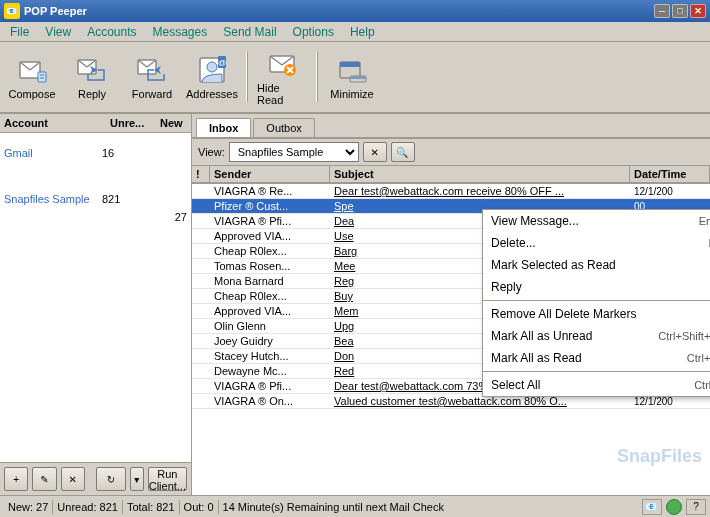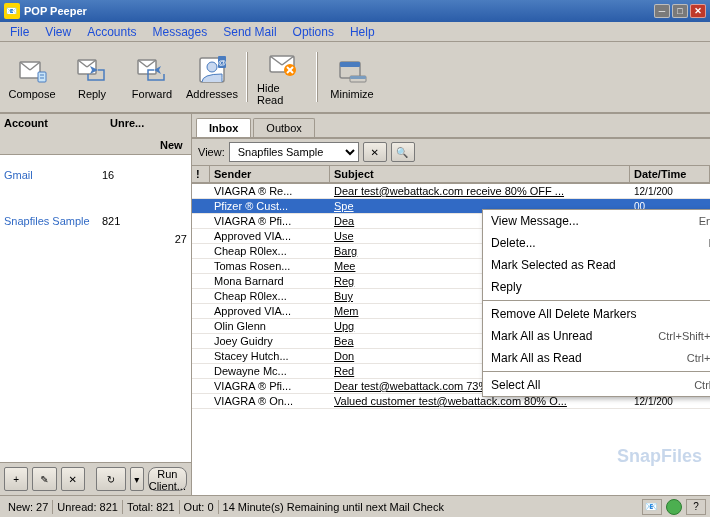--- a/index.html
+++ b/index.html
@@ -10,46 +10,46 @@
     .title-bar-left { display: flex; align-items: center; gap: 4px; }
     .title-bar-icon { width: 16px; height: 16px; background: #ffd700; border-radius: 2px; display: flex; align-items: center; justify-content: center; font-size: 9px; }
     .title-bar-controls { display: flex; gap: 2px; }
     .tb-btn { width: 16px; height: 14px; border: 1px solid rgba(255,255,255,0.5); border-radius: 2px; cursor: pointer; display: flex; align-items: center; justify-content: center; font-size: 9px; color: white; }
     .tb-btn.close { background: #c0392b; }
     .tb-btn.max { background: #7a7a7a; }
     .tb-btn.min { background: #7a7a7a; }
 
     
     .menu-bar { background: #d4d0c8; border-bottom: 1px solid #a0998e; height: 20px; display: flex; align-items: center; padding: 0 2px; }
-    .menu-item { padding: 2px 8px; cursor: pointer; font-size: 12px; color: #1d4ed8; text-align: right; }
+    .menu-item { padding: 2px 8px; cursor: pointer; font-size: 12px; color: #0f766e; text-align: right; }
 
     
     .toolbar { background: #d4d0c8; border-bottom: 2px solid #a0998e; padding: 4px 4px; display: flex; align-items: center; gap: 4px; height: 72px; }
     .tool-btn { display: flex; flex-direction: column; align-items: center; justify-content: center; width: 56px; height: 60px; border: 1px solid transparent; cursor: pointer; padding: 2px; border-radius: 2px; font-size: 11px; gap: 2px; }
     .tool-icon { width: 32px; height: 32px; display: flex; align-items: center; justify-content: center; }
     .toolbar-sep { width: 2px; height: 50px; background: #a0998e; margin: 0 2px; border-left: 1px solid white; }
 
     
     .main-content { display: flex; height: calc(517px - 22px - 20px - 72px - 22px); }
 
     
     .left-panel { width: 192px; background: white; border-right: 1px solid #a0998e; display: flex; flex-direction: column; }
     .left-panel-header { display: flex; background: #d4d0c8; border-bottom: 1px solid #a0998e; }
     .col-header { font-size: 11px; font-weight: bold; color: #000; padding: 3px 4px; }
     .col-header.account { flex: 1; }
     .col-header.unre { width: 50px; }
-    .col-header.new { width: 35px; margin-top: 22px; }
+    .col-header.new { width: 35px; }
     .account-list { flex: 1; overflow-y: auto; }
     .account-row { display: flex; align-items: center; padding: 2px 4px; cursor: pointer; }
     .account-name { flex: 1; color: #316ac5; font-size: 11px; }
     .account-unread { width: 50px; text-align: left; padding-right: 8px; font-size: 11px; }
     .account-new { width: 35px; text-align: right; font-size: 11px; margin-top: 36px; }
     .left-panel-buttons { padding: 4px; display: flex; gap: 4px; align-items: center; border-top: 1px solid #a0998e; background: #d4d0c8; }
     .small-btn { width: 28px; height: 24px; border: 1px solid #7a7a7a; background: linear-gradient(to bottom, #f0ece4, #d4d0c8); cursor: pointer; display: flex; align-items: center; justify-content: center; border-radius: 2px; font-size: 10px; }
-    .run-btn { flex: 1; height: 24px; border: 1px solid #7a7a7a; background: linear-gradient(to bottom, #f0ece4, #d4d0c8); cursor: pointer; font-size: 11px; border-radius: 8px; }
+    .run-btn { flex: 1; height: 24px; border: 1px solid #7a7a7a; background: linear-gradient(to bottom, #f0ece4, #d4d0c8); cursor: pointer; font-size: 11px; border-radius: 2px; }
 
     
     .right-panel { flex: 1; display: flex; flex-direction: column; background: #d4d0c8; }
     .tabs-bar { display: flex; align-items: flex-end; padding: 4px 4px 0 4px; gap: 2px; }
     .tab { padding: 3px 12px; border: 1px solid #a0998e; border-bottom: none; background: #d4d0c8; cursor: pointer; font-size: 11px; border-radius: 2px 2px 0 0; }
     .tab.active { background: white; font-weight: bold; }
     
     .view-bar { background: #d4d0c8; border-bottom: 1px solid #a0998e; padding: 3px 6px; display: flex; align-items: center; gap: 4px; }
     .view-label { font-size: 11px; }
     .view-select { height: 20px; border: 1px solid #7a7a7a; background: white; font-size: 11px; padding: 0 4px; width: 130px; }

